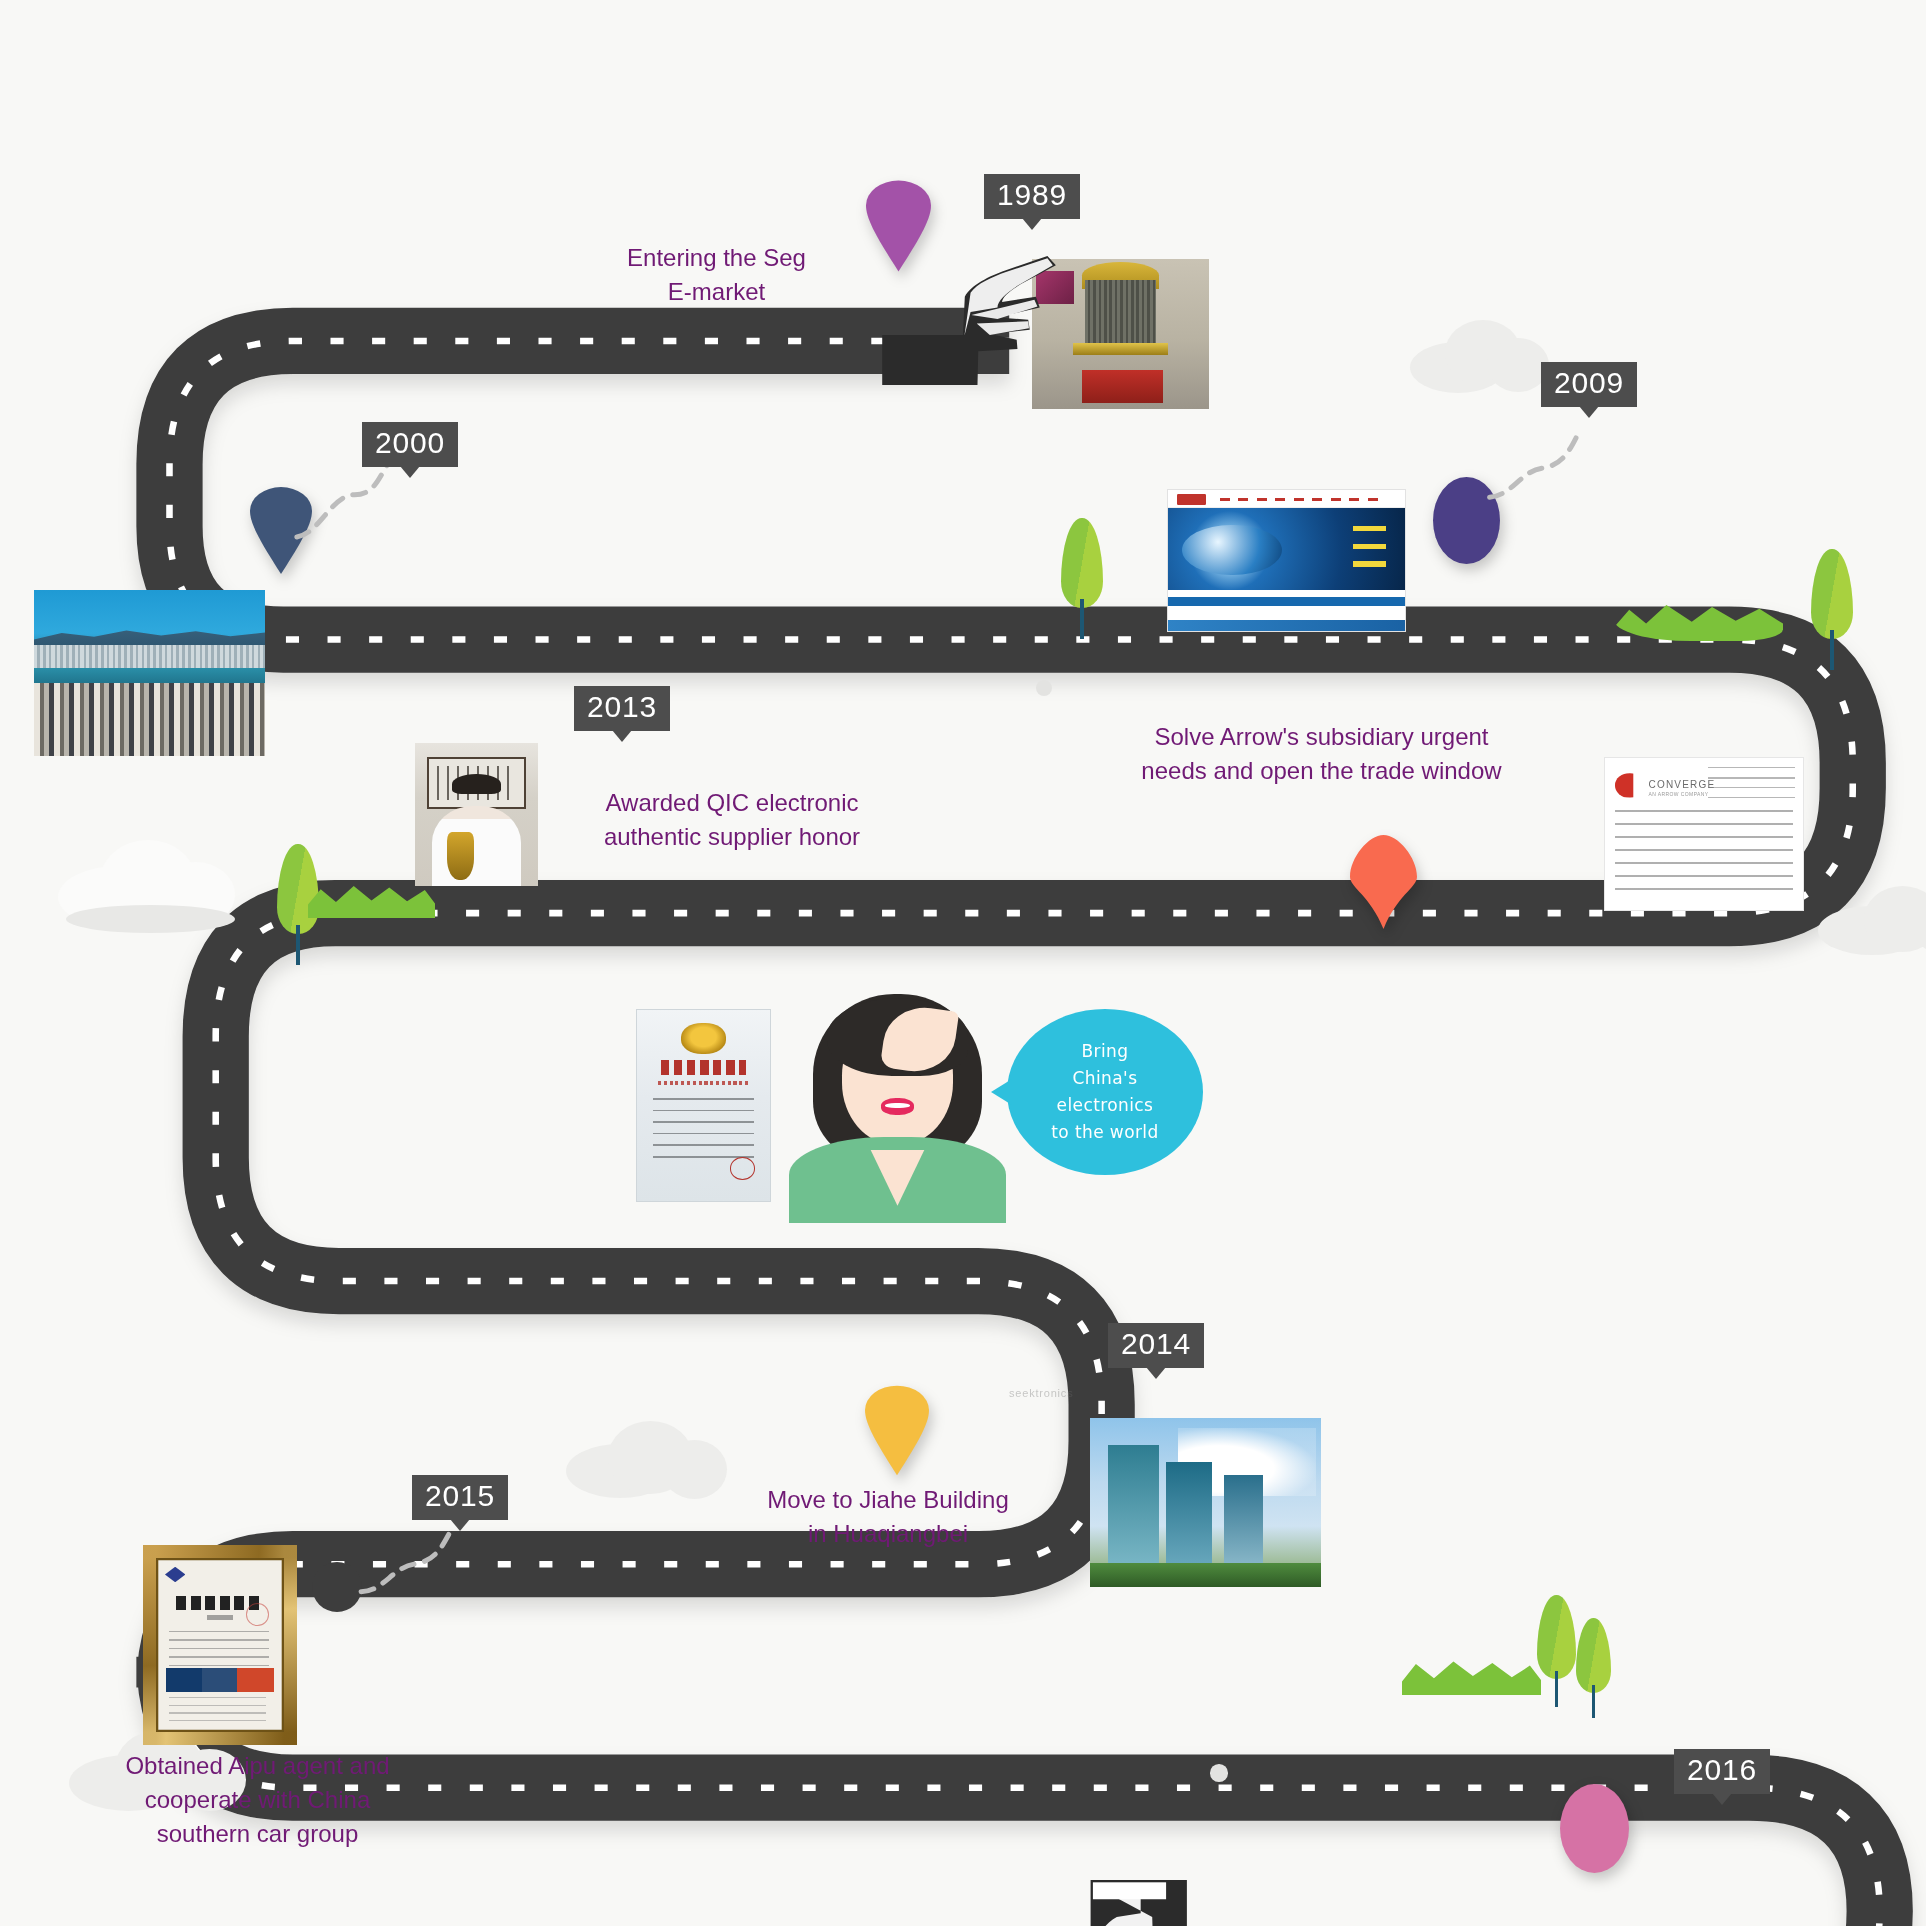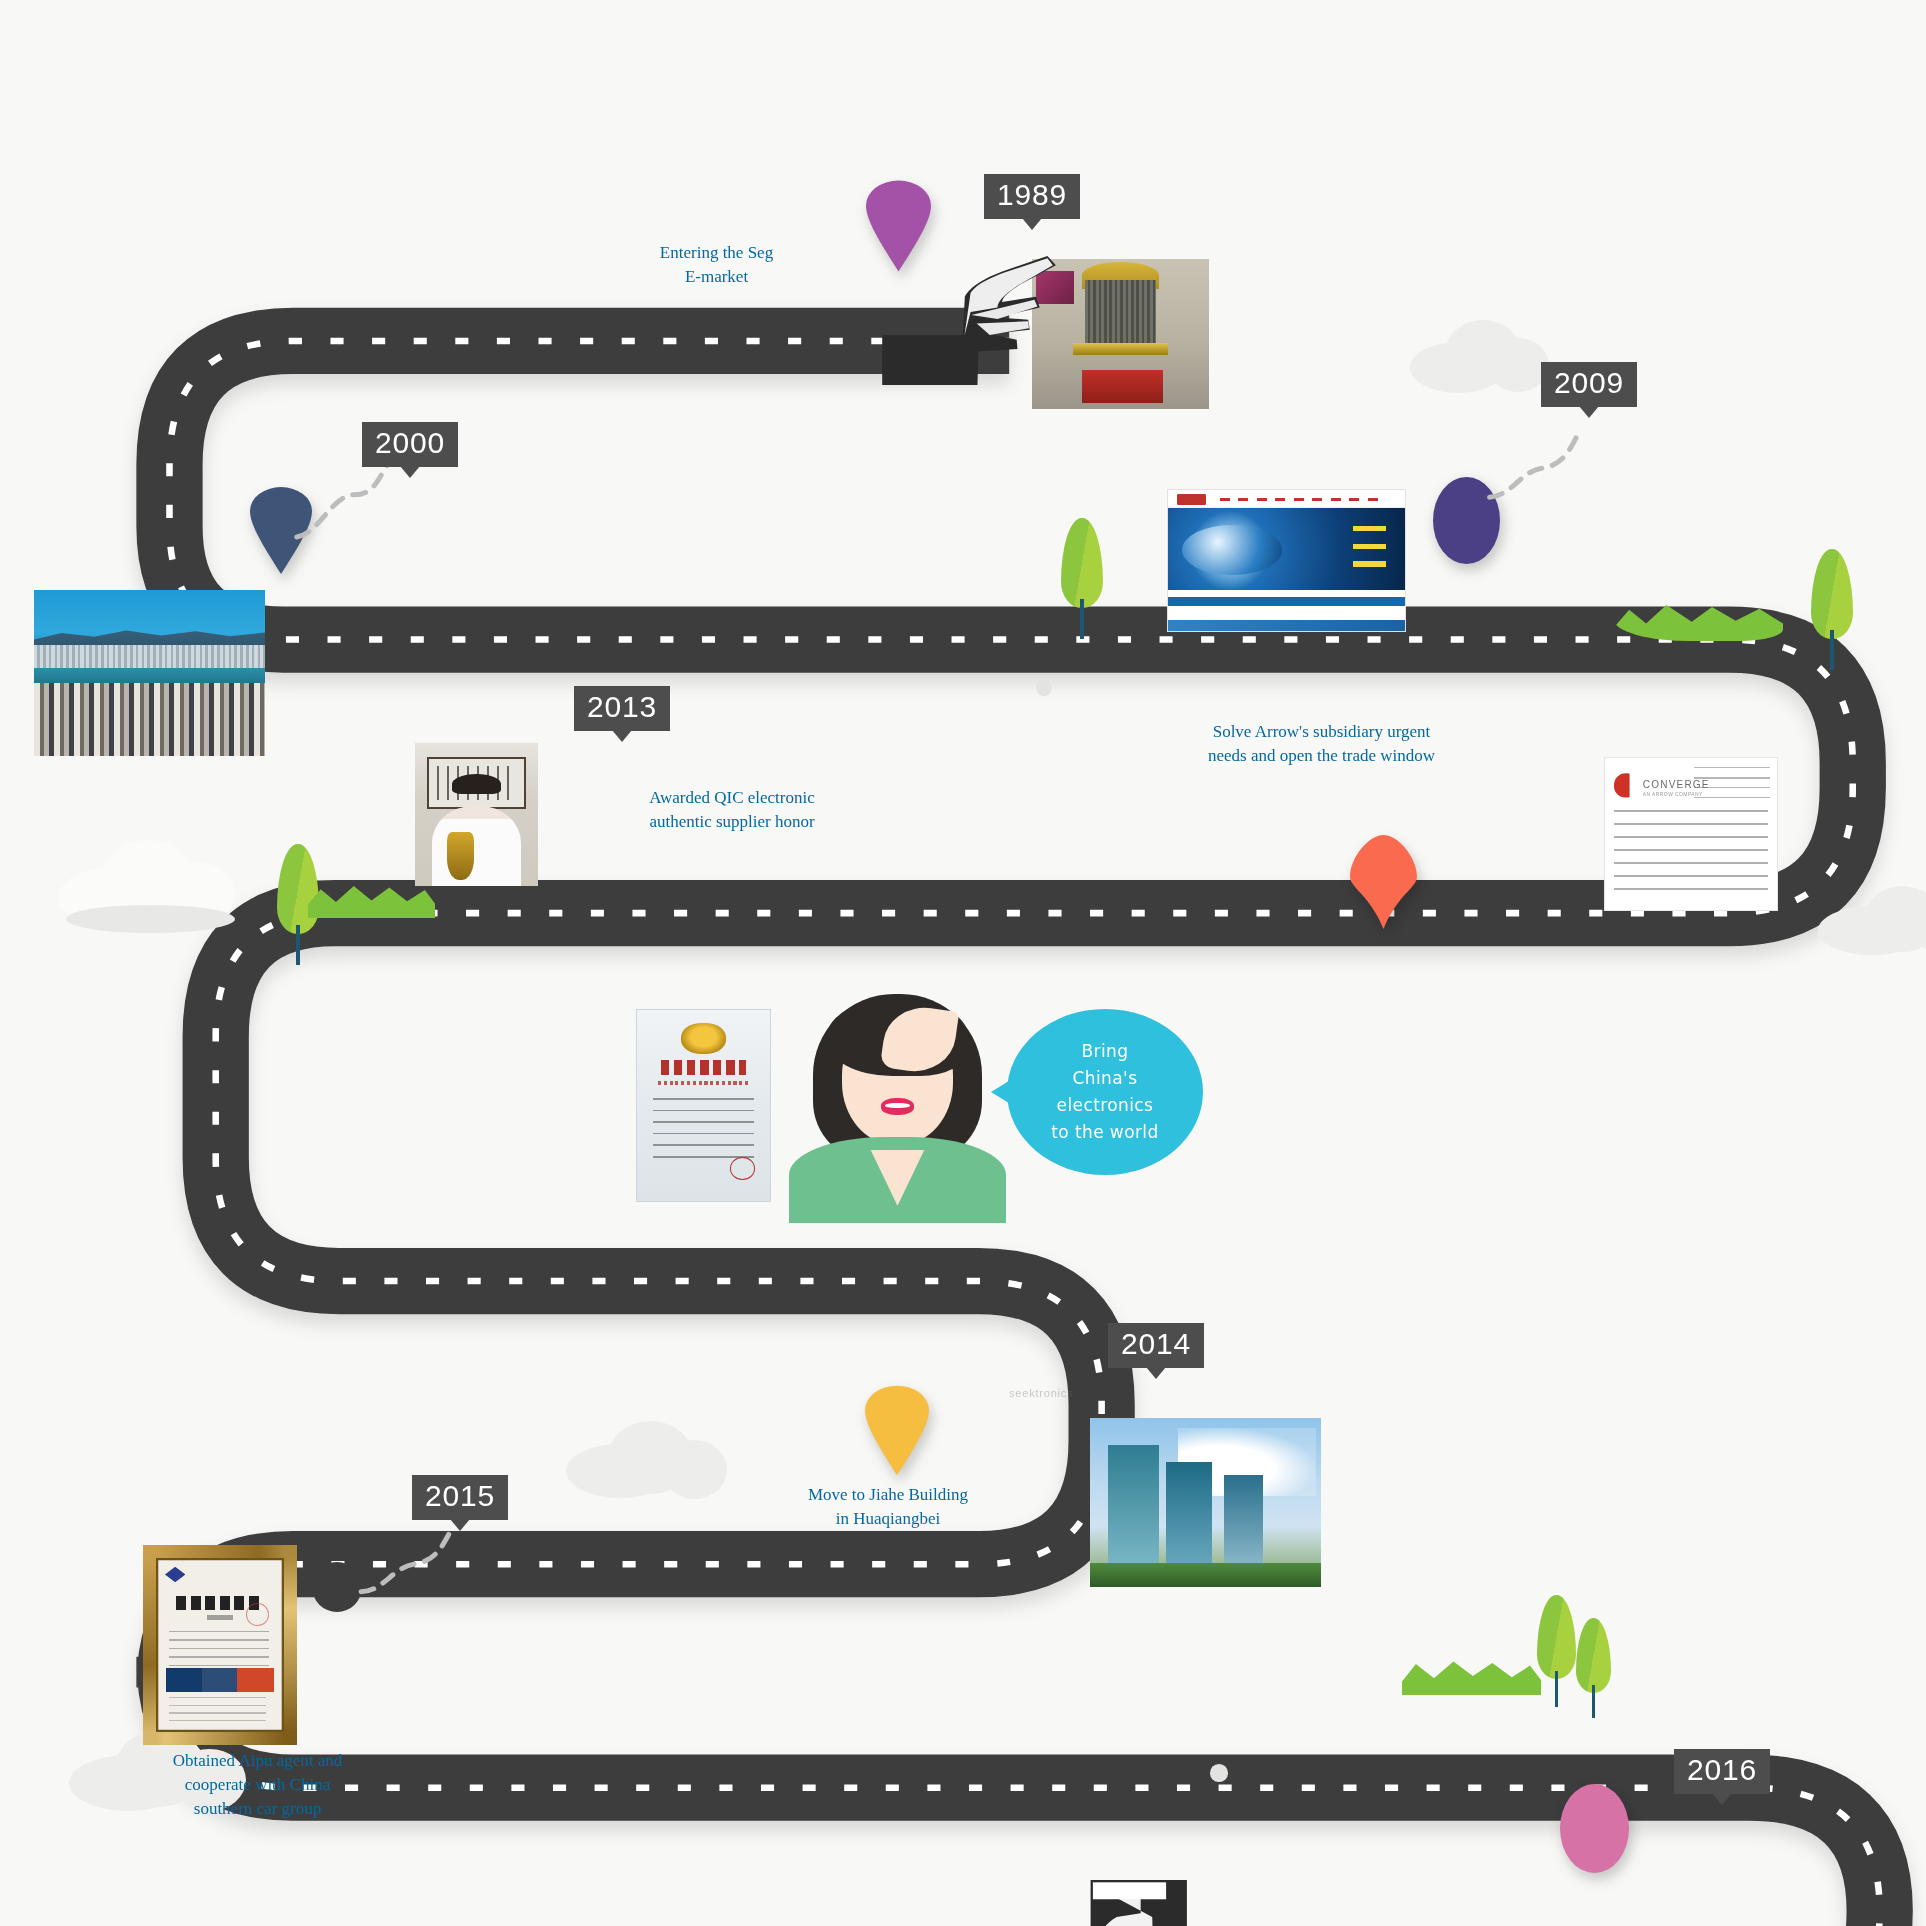--- a/index.html
+++ b/index.html
@@ -29,25 +29,25 @@
     position: absolute;
     left: 50%; margin-left: -10px; bottom: -11.6px;
     border-left: 10px solid transparent;
     border-right: 10px solid transparent;
     border-top: 12.3px solid #4d4d4d;
   }
 
   
   .label {
     position: absolute;
-    color: #0369a1;
-    font-size: 17px;
+    color: #701a75;
+    font-size: 24px;
     line-height: 1.42;
     text-align: center;
-    font-family: Liberation Serif, serif;
+    font-family: Liberation Sans, sans-serif;
     font-weight: 400;
     white-space: pre-line;
   }
 
   
   .pin {
     position: absolute;
     border-radius: 50% 50% 50% 50% / 42% 42% 62% 62%;
     filter: drop-shadow(3.1px 6.2px 7px rgba(0,0,0,0.22));
   }
@@ -431,21 +431,21 @@
   <div class="label" style="left:543px;top:786px;width:378px;">Awarded QIC electronic
 authentic supplier honor</div>
 
   <div class="label" style="left:1071px;top:720px;width:501px;">Solve Arrow's subsidiary urgent
 needs and open the trade window</div>
   <div class="pin-teardrop" style="left:1350px;top:834px;width:67px;height:96px;">
     <svg viewBox="0 0 100 140" width="67" height="96">
         <path d="M50 0 C 70 50 100 62 100 78 C 100 106 72 140 50 140 C 28 140 0 106 0 78 C 0 62 30 50 50 0 Z" fill="#f96a4f" transform="rotate(180 50 70)"></path>
       </svg>
   </div>
-  <div class="photo ph-invoice" style="left:1604px;top:757px;width:174px;height:154px;">
+  <div class="photo ph-invoice" style="left:1604px;top:757px;width:200px;height:154px;">
     <div class="iv-c"></div>
     <div class="iv-brand">CONVERGE</div>
     <div class="iv-sub">AN ARROW COMPANY</div>
     <div class="iv-right"></div>
     <div class="iv-lines"></div>
   </div>
 
   <div class="photo ph-cert" style="left:636px;top:1009px;width:135px;height:193px;">
     <div class="ct-lion"></div>
     <div class="ct-title"></div>

